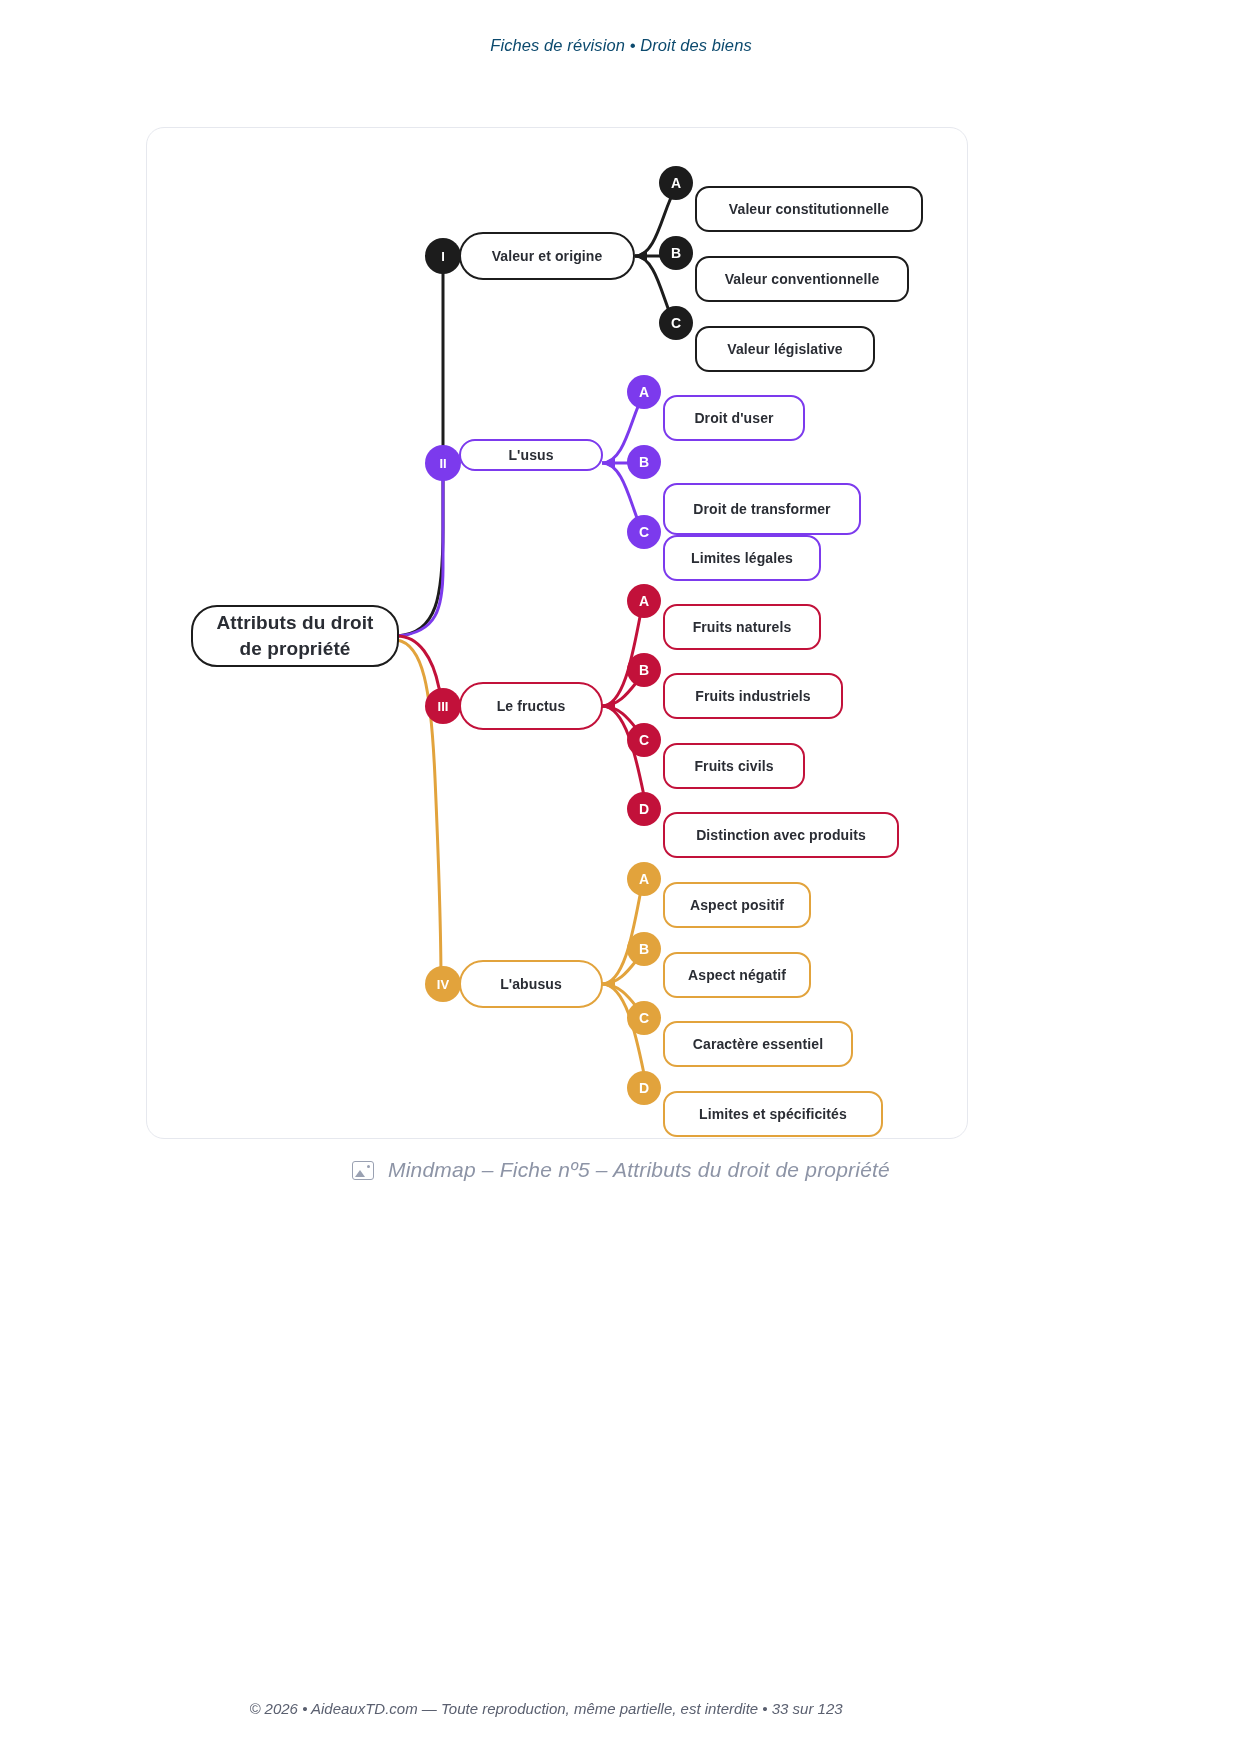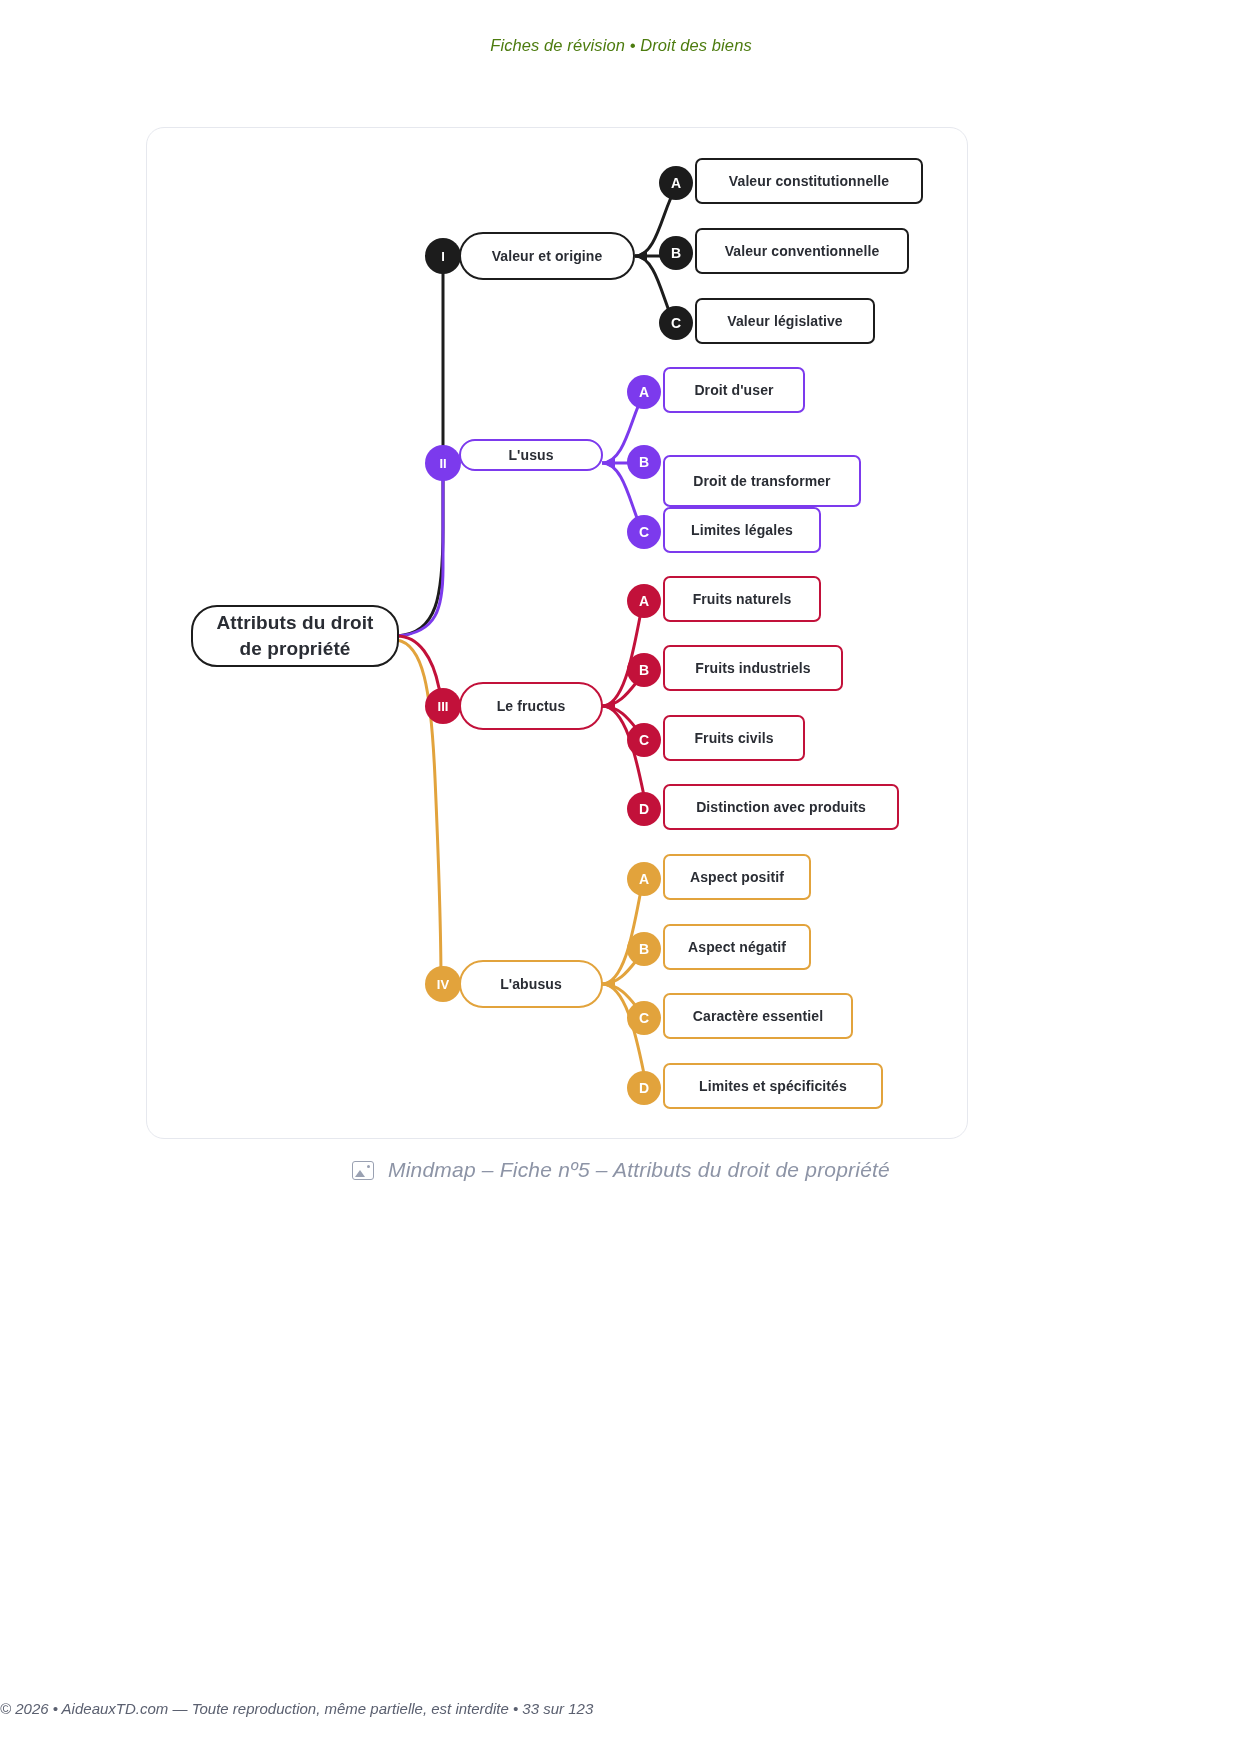--- a/index.html
+++ b/index.html
@@ -8,21 +8,21 @@
     background:#ffffff;
     font-family:"Liberation Sans", sans-serif;
     position:relative;
     overflow:hidden;
   }
   .page-header{
     position:absolute;top:36px;left:0;width:1242px;
     text-align:center;
     font-style:italic;
     font-size:16.5px;
-    color:#4d7c0f;
+    color:#0c4a6e;
     letter-spacing:.1px;
   }
   .figure-card{
     position:absolute;
     left:146px;top:127px;
     width:822px;height:1012px;
     border:1px solid #e6e8ee;
     border-radius:18px;
     background:#ffffff;
     box-sizing:border-box;
@@ -50,24 +50,25 @@
     border-radius:26px;
     line-height:1.35;
     font-size:19px;
     padding:0 14px;
   }
   .node.branch{
     border-radius:999px;
     font-size:14px;
   }
   .node.leaf{
-    border-radius:7px;
+    border-radius:14px;
     font-size:14px;
     padding:0 16px;
     justify-content:center;
+    margin-top:28px;
   }
   .badge{
     position:absolute;
     border-radius:50%;
     display:flex;align-items:center;justify-content:center;
     color:#ffffff;
     font-weight:700;
     z-index:4;
     line-height:1;
   }
@@ -93,20 +94,21 @@
     content:"";position:absolute;left:2px;bottom:2px;
     width:0;height:0;border-left:5px solid transparent;border-right:5px solid transparent;
     border-bottom:7px solid #9aa1b2;
   }
   .cap-icon::after{
     content:"";position:absolute;right:3px;top:3px;width:3.5px;height:3.5px;border-radius:50%;
     background:#9aa1b2;
   }
   .page-footer{
     position:absolute;left:0;top:1700px;width:1092px;
+    text-align:center;
     font-style:italic;
     font-size:15px;
     color:#5b6070;
   }
 </style>
 </head>
 <body>
 
 <div class="page-header">Fiches de révision • Droit des biens</div>
 

